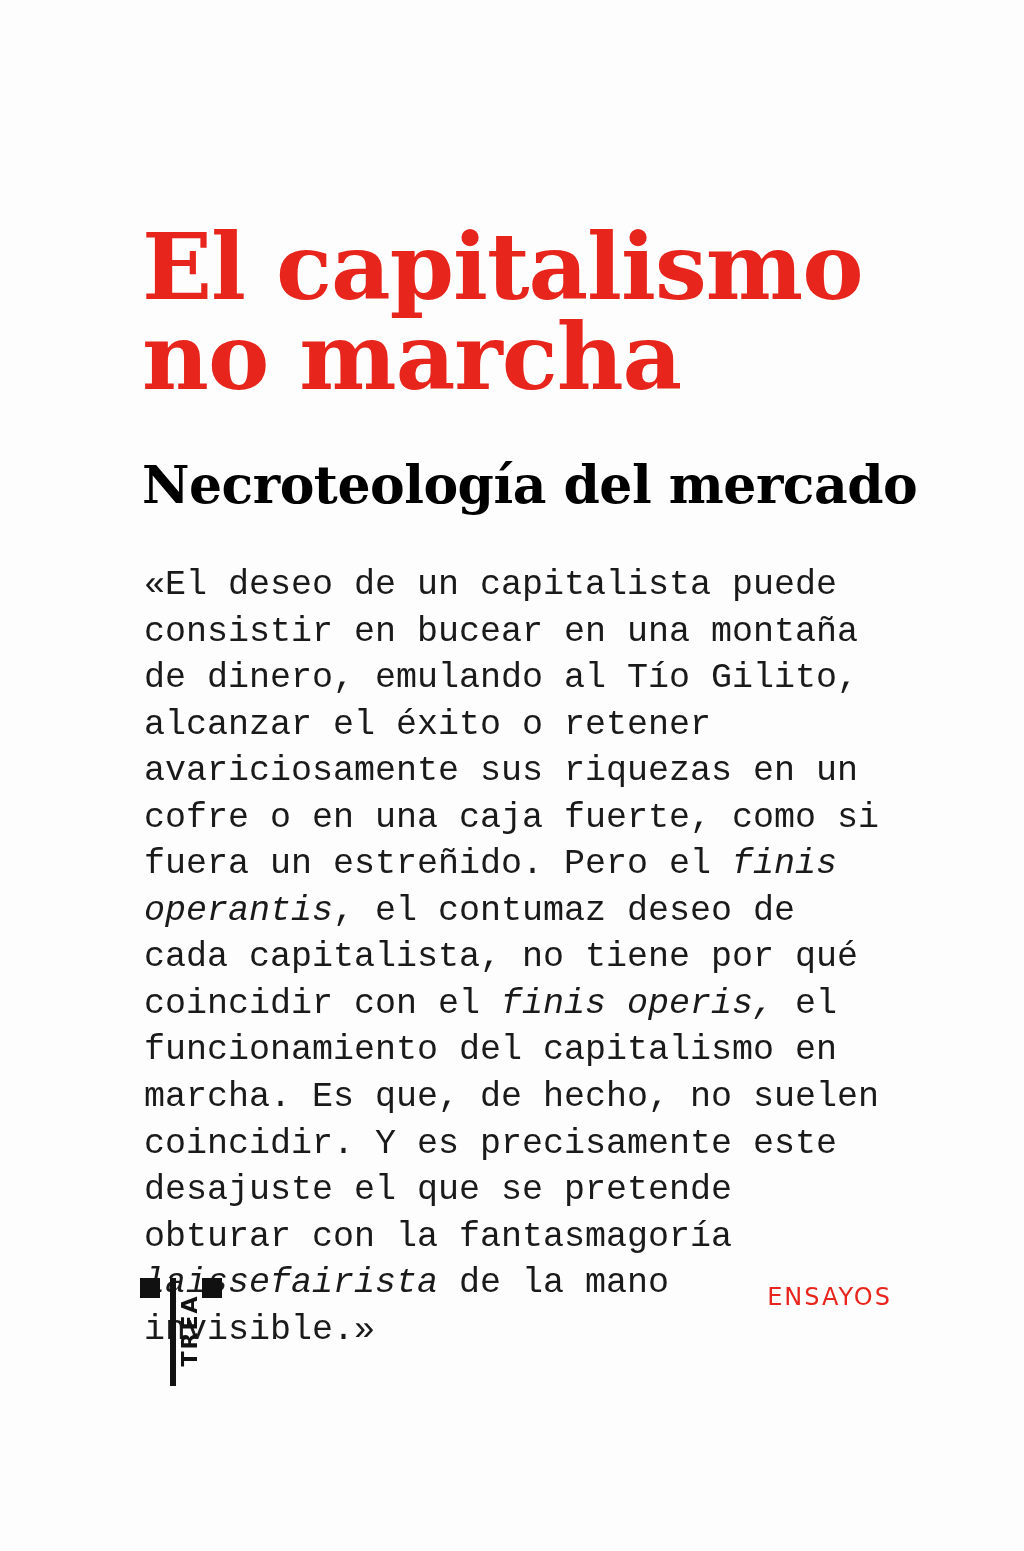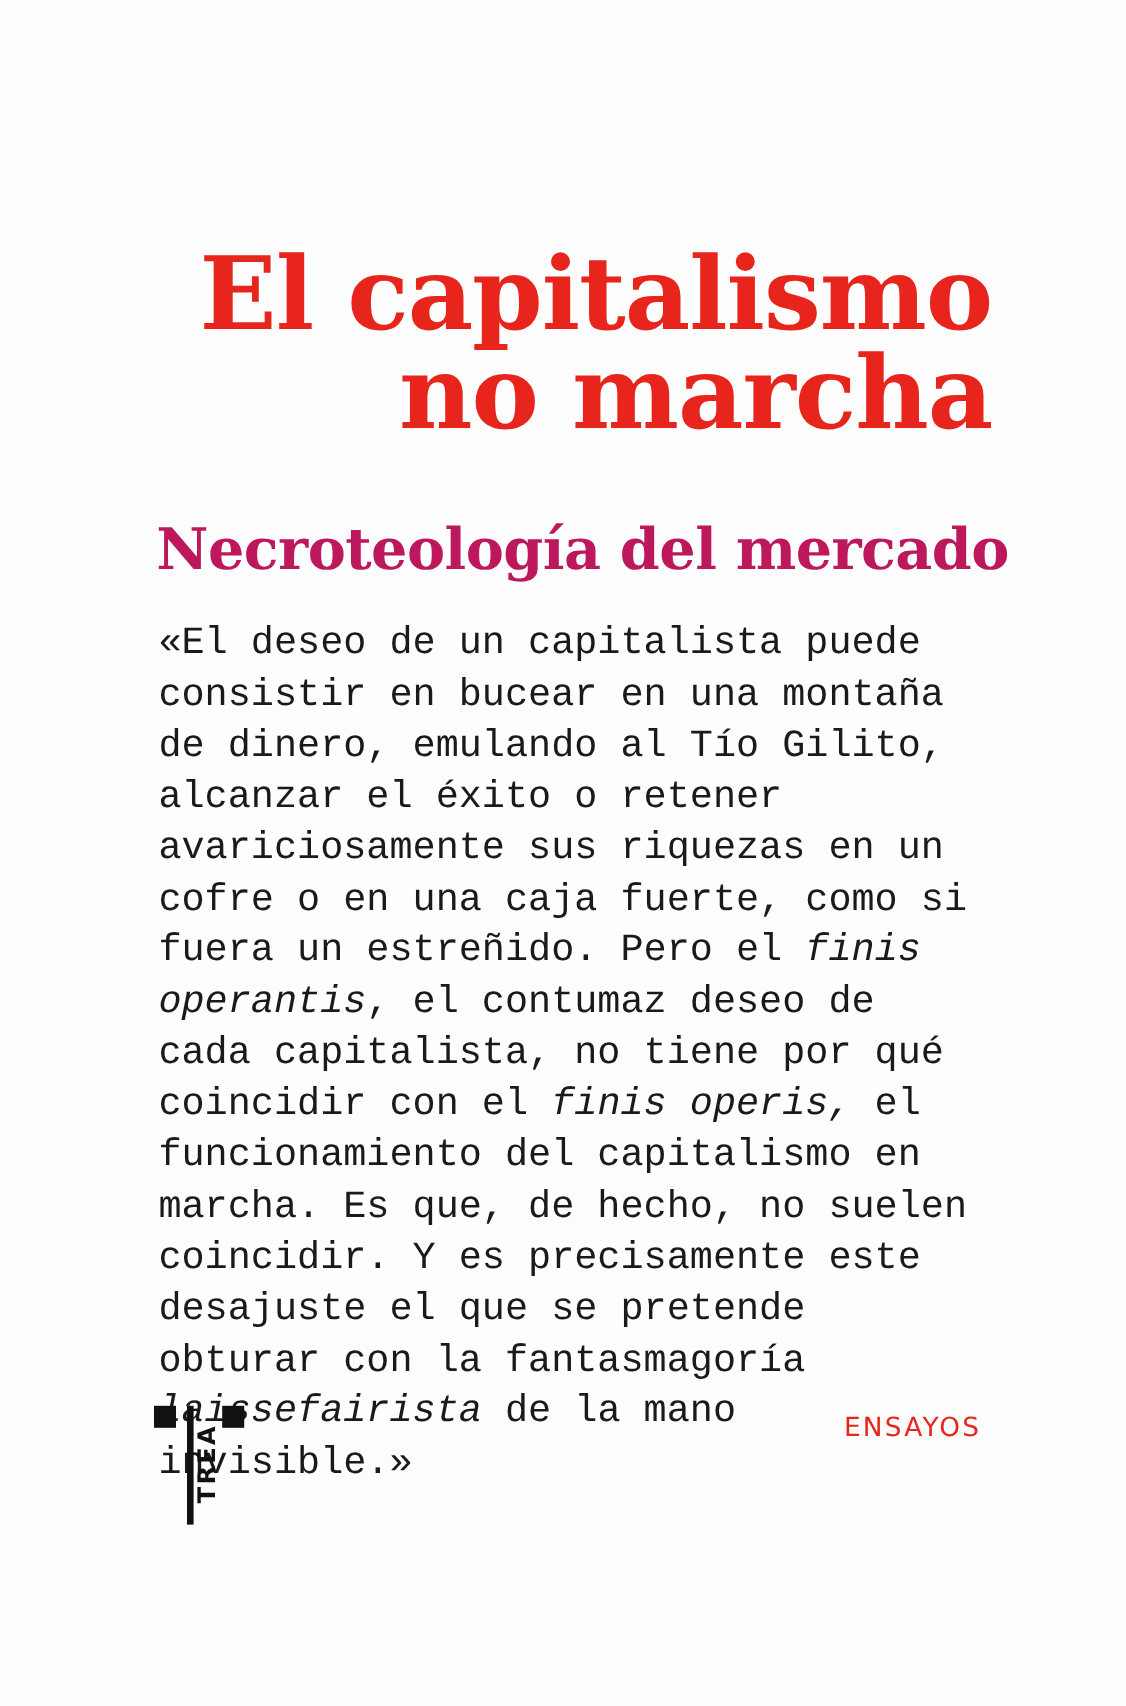--- a/index.html
+++ b/index.html
@@ -36,36 +36,35 @@
     position: absolute;
     left: 142px;
     top: 222px;
     width: 760px;
     font-family: "DejaVu Serif", serif;
     font-weight: bold;
     font-size: 92px;
     line-height: 0.98;
     letter-spacing: -1px;
     color: #e8251c;
-    text-align: right;
   }
   .title .line {
     display: block;
   }
 
   .subtitle {
     position: absolute;
     left: 142px;
-    top: 469px;
+    top: 454px;
     width: 800px;
     font-family: "DejaVu Serif", serif;
     font-weight: bold;
     font-size: 52px;
     letter-spacing: -0.5px;
-    color: #be185d;
+    color: #000000;
   }
 
   .quote {
     position: absolute;
     left: 144px;
     top: 562px;
     width: 740px;
     font-family: Liberation Mono, monospace;
     font-size: 35px;
     line-height: 1.33;

